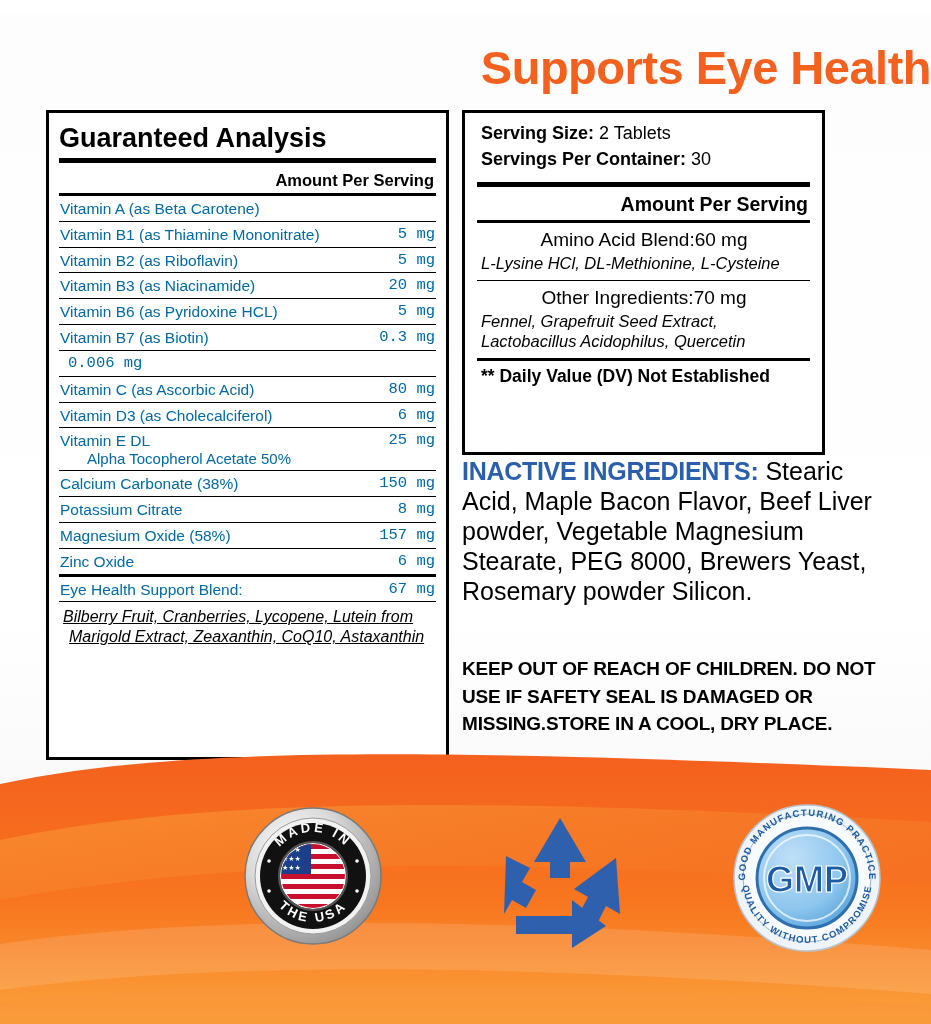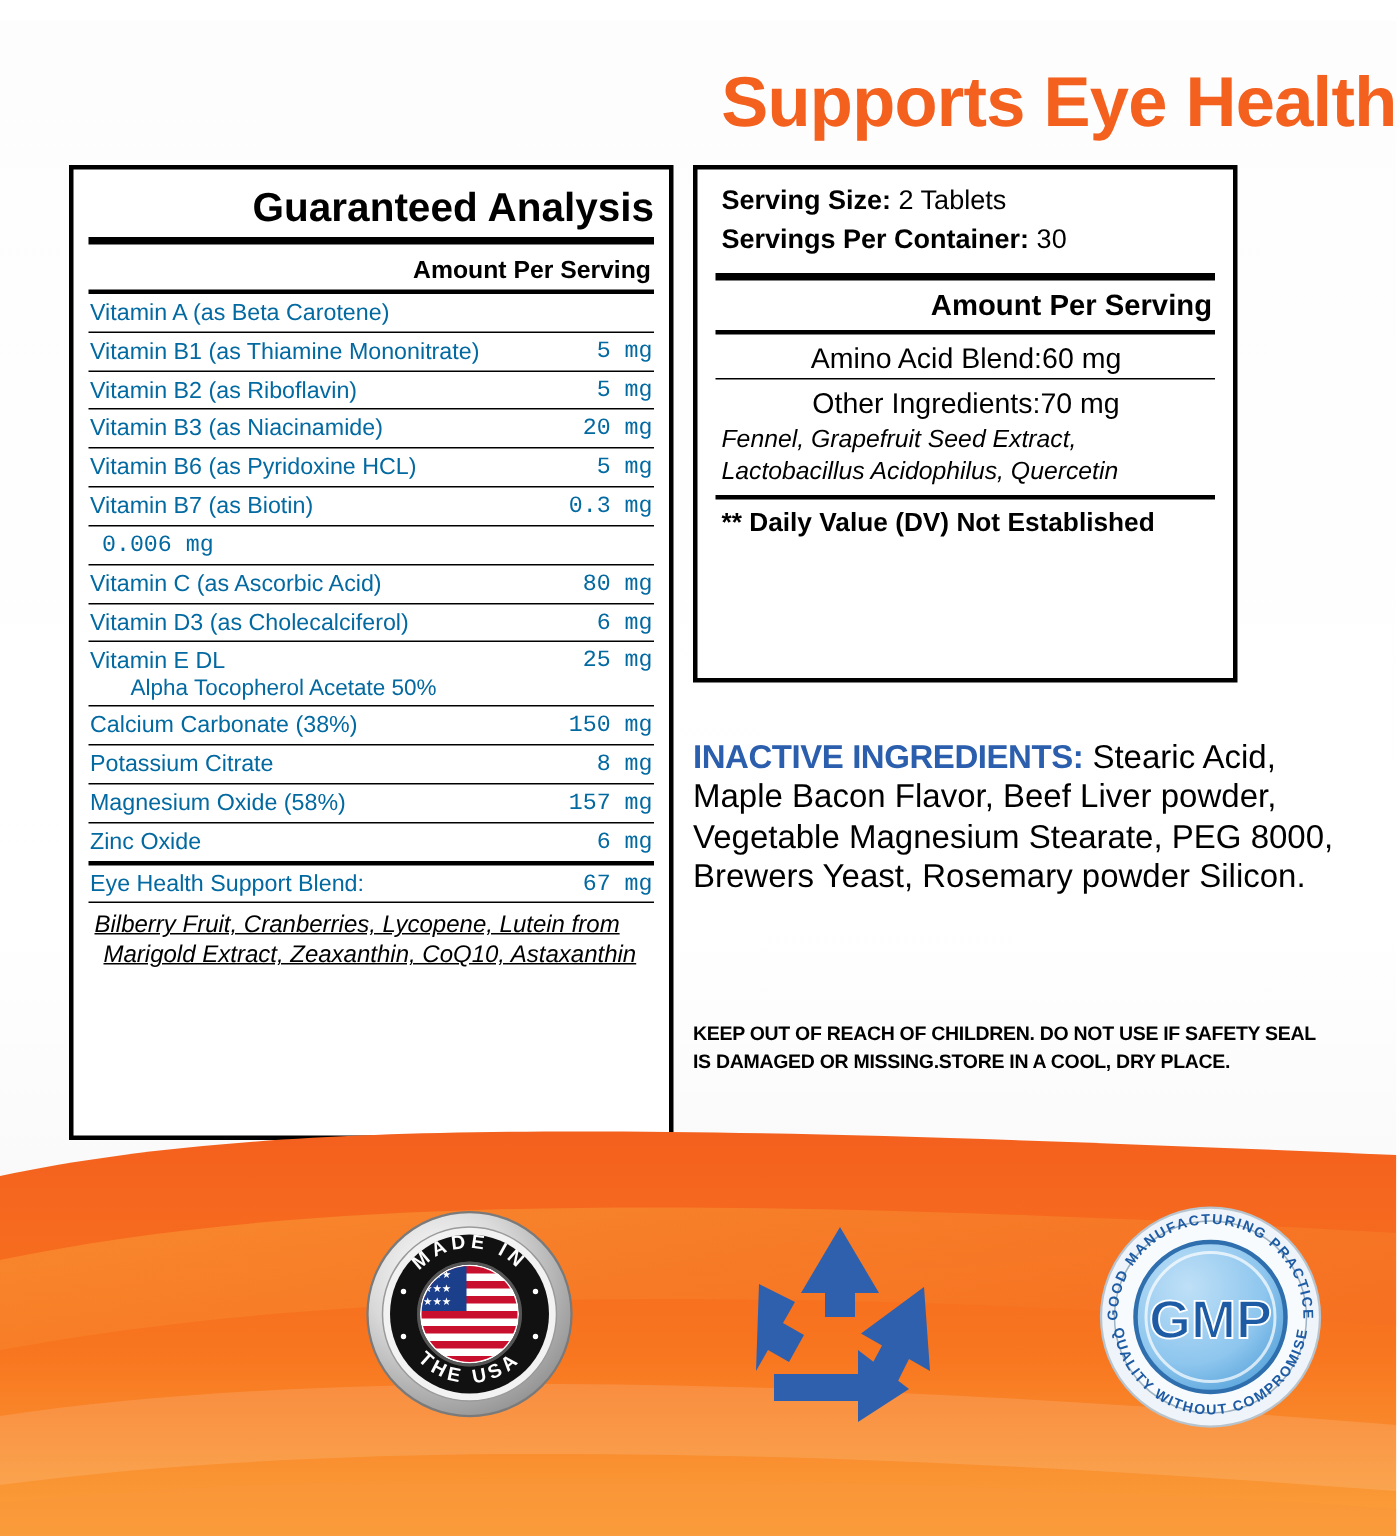--- a/index.html
+++ b/index.html
@@ -46,21 +46,21 @@
     box-sizing: border-box;
   }
   #ga-panel {
     left: 46px;
     top: 110px;
     width: 403px;
     height: 650px;
     padding: 6px 10px 8px 10px;
   }
   .ga-title {
-    text-align: right;
+    text-align: left;
     font-size: 27px;
     font-weight: bold;
     color: #000;
     margin: 4px 0 2px 0;
   }
   .hr-thick {
     border-top: 5px solid #000;
     margin: 4px 0 0 0;
     height: 0;
   }
@@ -142,37 +142,37 @@
   .sf-foot {
     font-size: 17.5px;
     font-weight: bold;
     padding: 5px 0 0 4px;
   }
 
   
   #inactive {
     position: absolute;
     left: 462px;
-    top: 492px;
+    top: 456px;
     width: 430px;
-    font-size: 22px;
+    font-size: 25px;
     line-height: 1.2;
     color: #000;
   }
   #inactive .hdr {
     color: #2b5fad;
     font-weight: bold;
     letter-spacing: -0.3px;
   }
   #warning {
     position: absolute;
     left: 462px;
-    top: 680px;
+    top: 655px;
     width: 430px;
-    font-size: 13px;
+    font-size: 19px;
     font-weight: bold;
     line-height: 1.45;
     color: #000;
     letter-spacing: -0.2px;
   }
 
   
   .wave { position: absolute; left: 0; bottom: 0; width: 931px; height: 280px; }
 
   .badges { position: absolute; left: 0; bottom: 0; width: 931px; height: 280px; }
@@ -304,20 +304,21 @@
       <span class="light">30</span>
     </div>
     <div class="hr-thick" style="margin-top:12px;"></div>
     <div class="sf-amt-head">Amount Per Serving</div>
     <div class="hr-med"></div>
 
     <div class="sf-row">
       <span>Amino Acid Blend:</span>
       <span>60 mg</span>
     </div>
+    <div class="sf-sub">L-Lysine HCl, DL-Methionine, L-Cysteine</div>
     <div class="hr-thin"></div>
 
     <div class="sf-row">
       <span>Other Ingredients:</span>
       <span>70 mg</span>
     </div>
     <div class="sf-sub">Fennel, Grapefruit Seed Extract, Lactobacillus Acidophilus, Quercetin</div>
     <div class="hr-med"></div>
 
     <div class="sf-foot">** Daily Value (DV) Not Established</div>

